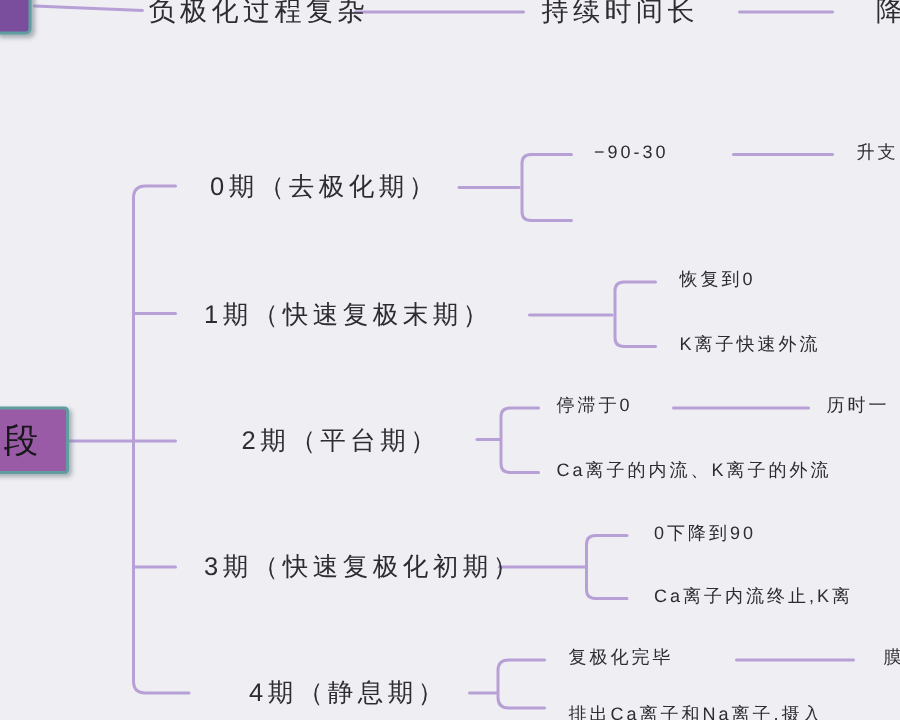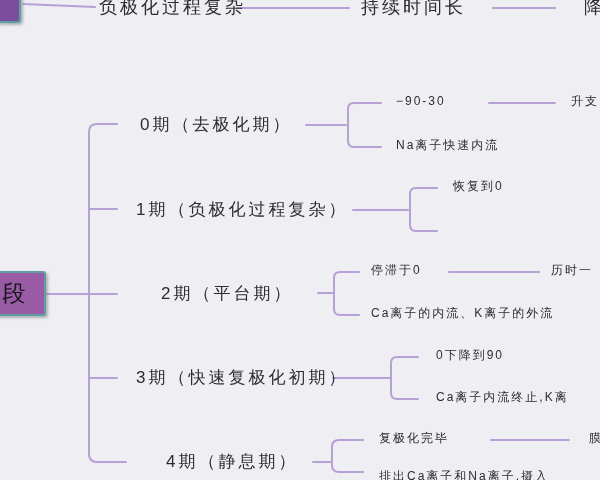--- a/index.html
+++ b/index.html
@@ -82,24 +82,24 @@
   <div class="node top-node" style="left:358px;top:-2px;">持续时间长</div>
   <div class="node top-node" style="left:581px;top:-2px;">降支</div>
 
   <div class="root-box">
     <span class="root-label">段</span>
   </div>
 
   <div class="node phase" style="left:137px;top:116px;">0期（去极化期）</div>
   <div class="node child" style="left:393px;top:95px;">−90-30</div>
   <div class="node child" style="left:568px;top:95px;">升支</div>
-  <div class="node child" style="left:393px;top:139px;">Na离子快速内流</div>
 
-  <div class="node phase" style="left:133px;top:201px;">1期（负极化过程复杂）</div>
+  <div class="node phase" style="left:133px;top:201px;">1期（快速复极末期）</div>
   <div class="node child" style="left:450px;top:180px;">恢复到0</div>
+  <div class="node child" style="left:450px;top:223px;">K离子快速外流</div>
 
   <div class="node phase" style="left:158px;top:285px;">2期（平台期）</div>
   <div class="node child" style="left:368px;top:264px;">停滞于0</div>
   <div class="node child" style="left:548px;top:264px;">历时一</div>
   <div class="node child" style="left:368px;top:307px;">Ca离子的内流、K离子的外流</div>
 
   <div class="node phase" style="left:133px;top:369px;">3期（快速复极化初期）</div>
   <div class="node child" style="left:433px;top:349px;">0下降到90</div>
   <div class="node child" style="left:433px;top:391px;">Ca离子内流终止,K离</div>
 

